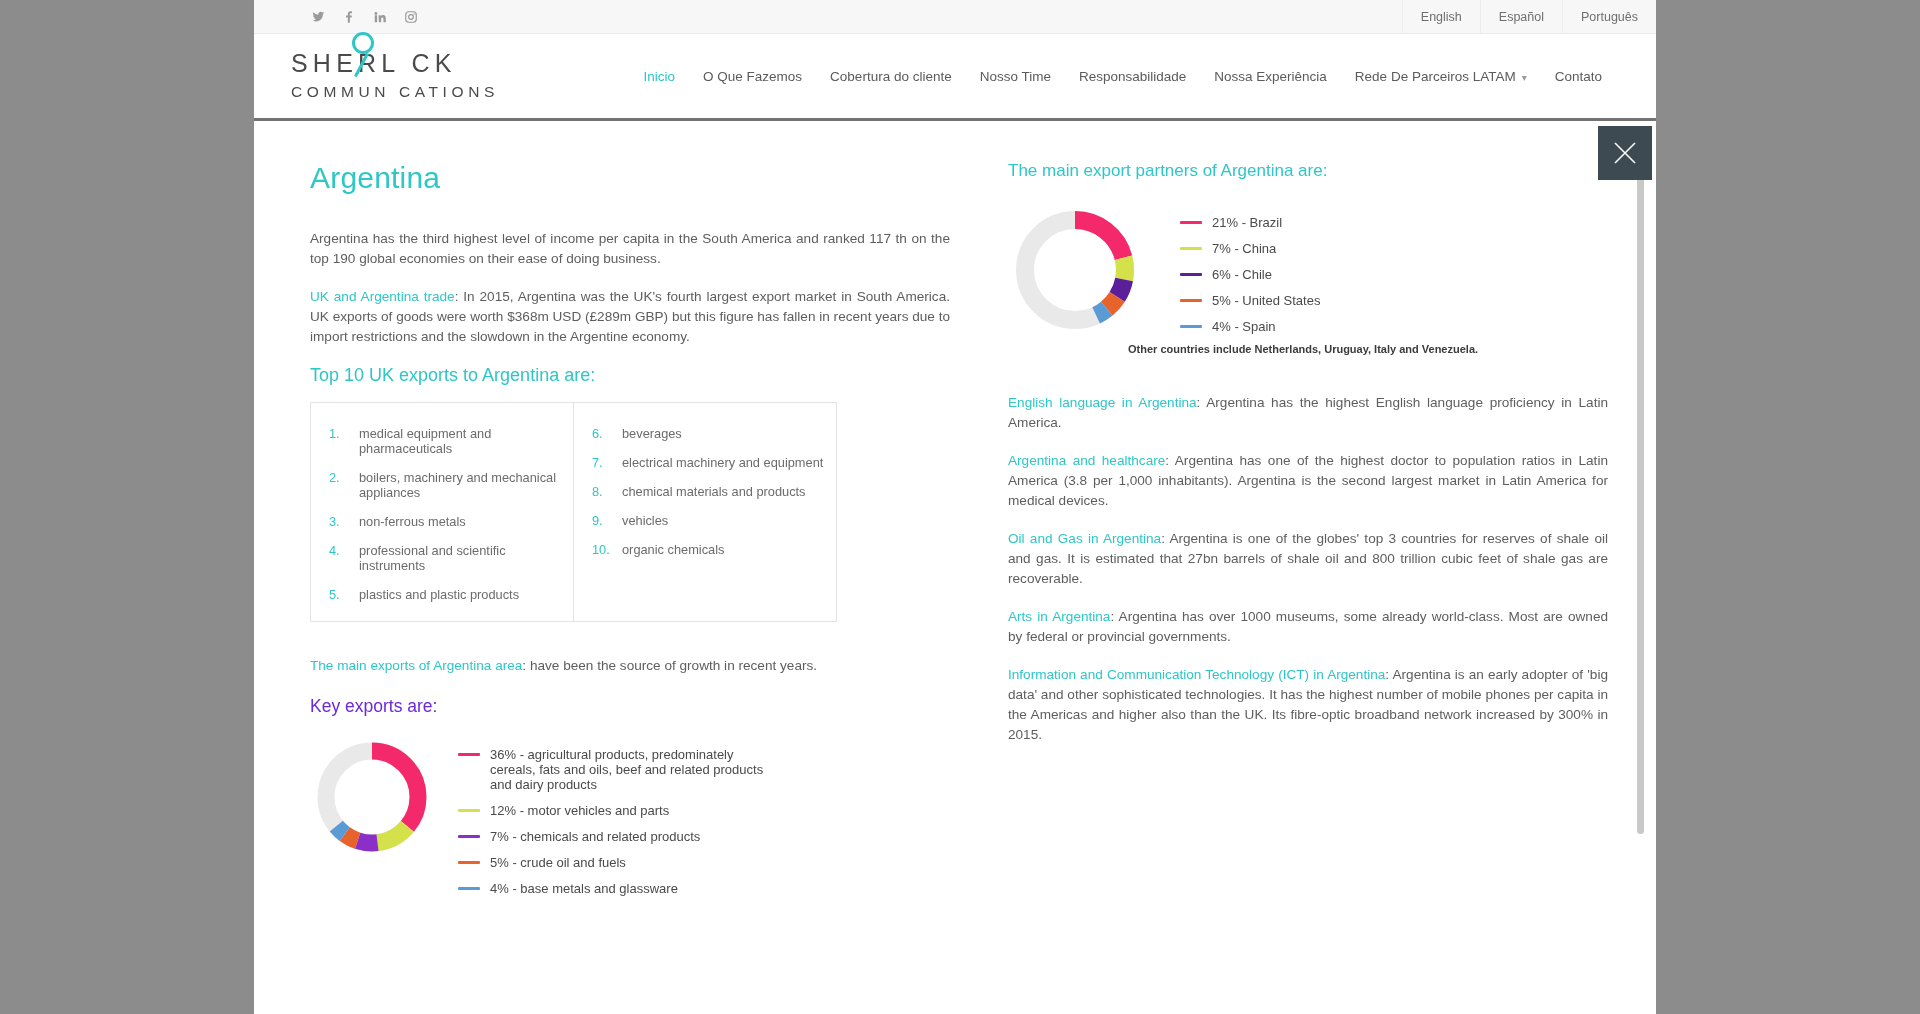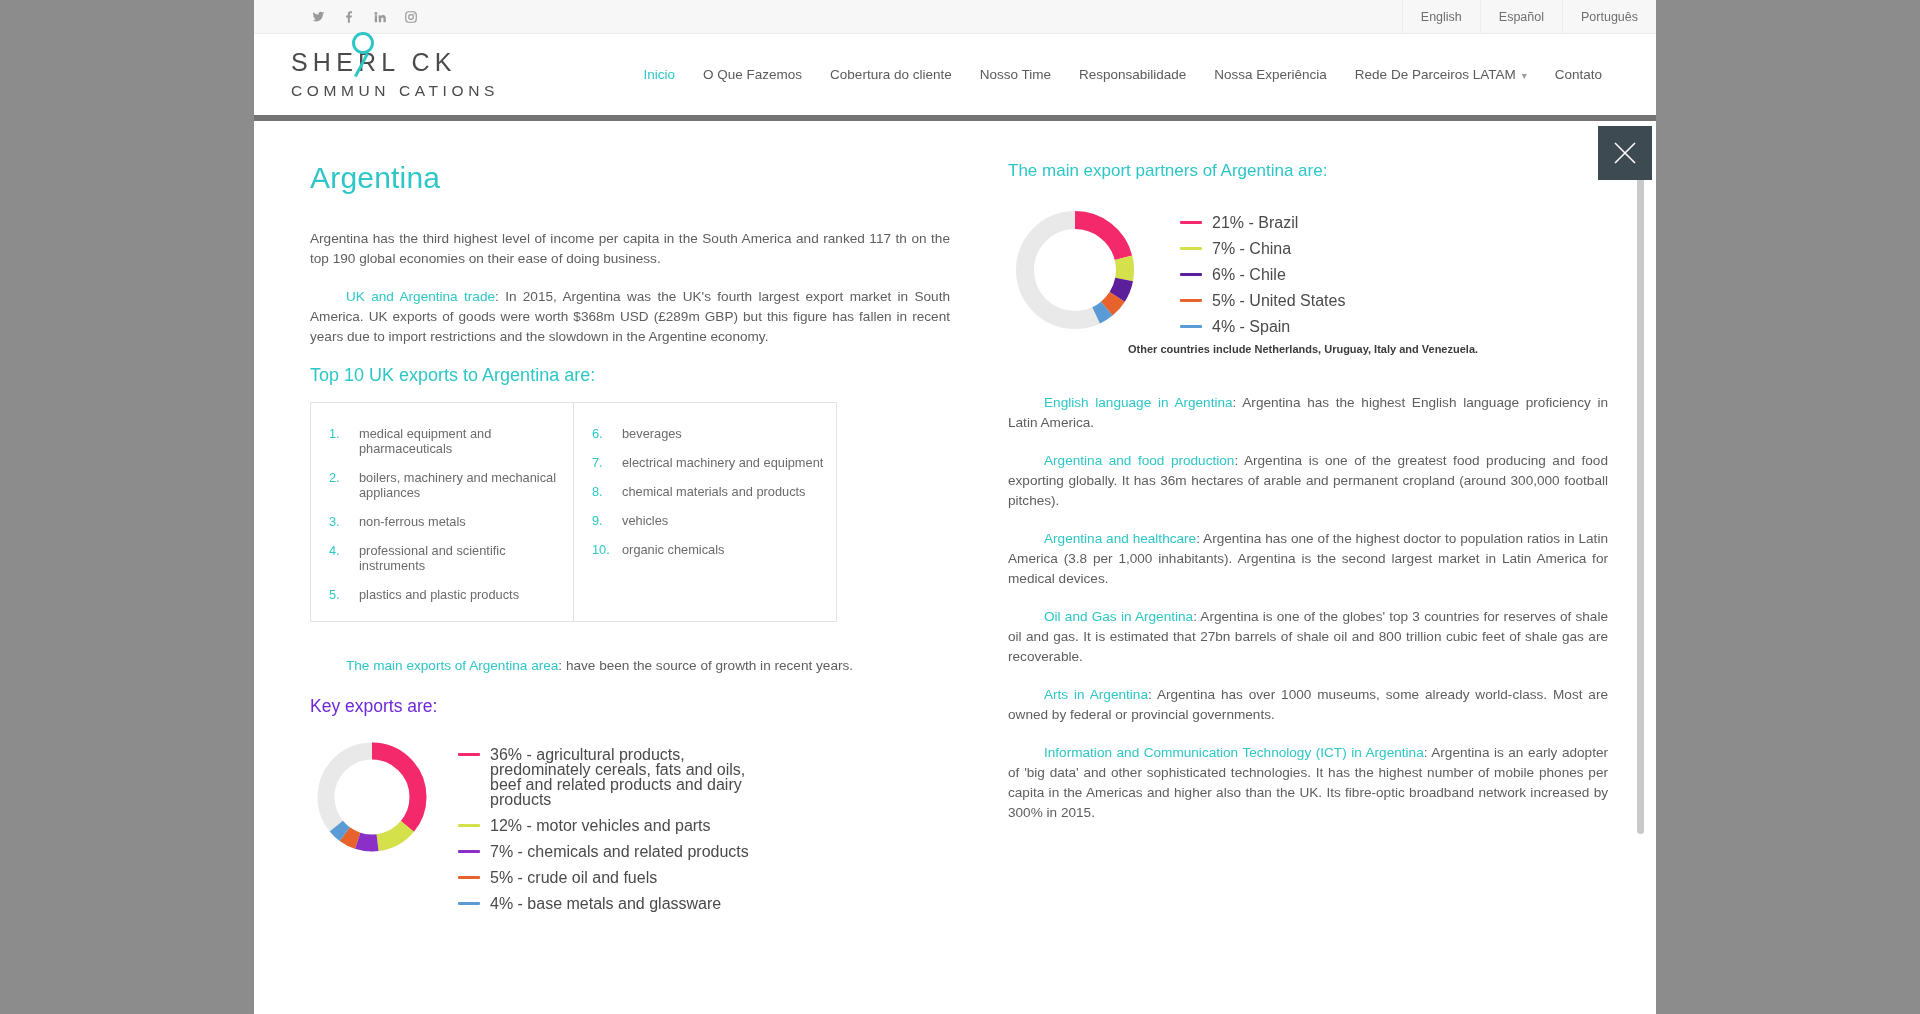--- a/index.html
+++ b/index.html
@@ -58,21 +58,21 @@
   .langs .lang { border-right: 1px solid #ececec; }
   .langs .lang:last-child { border-right: none; }
 
   
   .header {
     position: relative;
     height: 87px;
     background: #ffffff;
     display: flex;
     align-items: center;
-    border-bottom: 6px solid #737373;
+    border-bottom: 3px solid #737373;
   }
   .logo {
     margin-left: 37px;
     width: 240px;
     user-select: none;
   }
   .logo .l1 {
     font-size: 25px;
     letter-spacing: 5.2px;
     color: #4a4a4a;
@@ -173,21 +173,21 @@
     font-weight: 400;
     margin: 20px 0 10px 0;
   }
   p.body {
     font-size: 13.6px;
     line-height: 20px;
     color: #5e5e5e;
     margin: 0 0 18px 0;
     text-align: justify;
   }
-  p.body .hl { color: #2ec6c6; margin-left: 36px; }
+  p.body .hl { color: #2ec6c6; }
 
   
   .exports {
     border: 1px solid #e3e3e3;
     display: flex;
     margin-top: 12px;
     margin-bottom: 34px;
     width: 527px;
   }
   .exports .half {
@@ -214,21 +214,21 @@
     display: flex;
     align-items: flex-start;
     margin-top: 18px;
   }
   .donut-wrap { position: relative; flex: none; }
   .legend { margin-left: 24px; padding-top: 12px; }
   .legend .row {
     display: flex;
     align-items: flex-start;
     margin-bottom: 11px;
-    font-size: 16px;
+    font-size: 13px;
     color: #4a4a4a;
   }
   .legend .swatch {
     width: 22px; height: 3px;
     margin-top: 6px;
     margin-right: 10px;
     flex: none;
     border-radius: 1px;
   }
   .legend .txt { line-height: 15px; max-width: 290px; }
@@ -476,23 +476,20 @@
         </div>
       </div>
 
       <div class="footnote" style="margin-left:120px;margin-top:-2px;">Other countries include Netherlands, Uruguay, Italy and Venezuela.</div>
 
       <div style="margin-top:38px;">
         <p class="body">
           <span class="hl">English language in Argentina</span><span>: Argentina has the highest English language proficiency in Latin America.</span>
         </p>
         <p class="body">
-          <span class="hl">Argentina and food production</span><span>: Argentina is one of the greatest food producing and food exporting globally. It has 36m hectares of arable and permanent cropland (around 300,000 football pitches).</span>
-        </p>
-        <p class="body">
           <span class="hl">Argentina and healthcare</span><span>: Argentina has one of the highest doctor to population ratios in Latin America (3.8 per 1,000 inhabitants). Argentina is the second largest market in Latin America for medical devices.</span>
         </p>
         <p class="body">
           <span class="hl">Oil and Gas in Argentina</span><span>: Argentina is one of the globes' top 3 countries for reserves of shale oil and gas. It is estimated that 27bn barrels of shale oil and 800 trillion cubic feet of shale gas are recoverable.</span>
         </p>
         <p class="body">
           <span class="hl">Arts in Argentina</span><span>: Argentina has over 1000 museums, some already world-class. Most are owned by federal or provincial governments.</span>
         </p>
         <p class="body">
           <span class="hl">Information and Communication Technology (ICT) in Argentina</span><span>: Argentina is an early adopter of 'big data' and other sophisticated technologies. It has the highest number of mobile phones per capita in the Americas and higher also than the UK. Its fibre-optic broadband network increased by 300% in 2015.</span>

